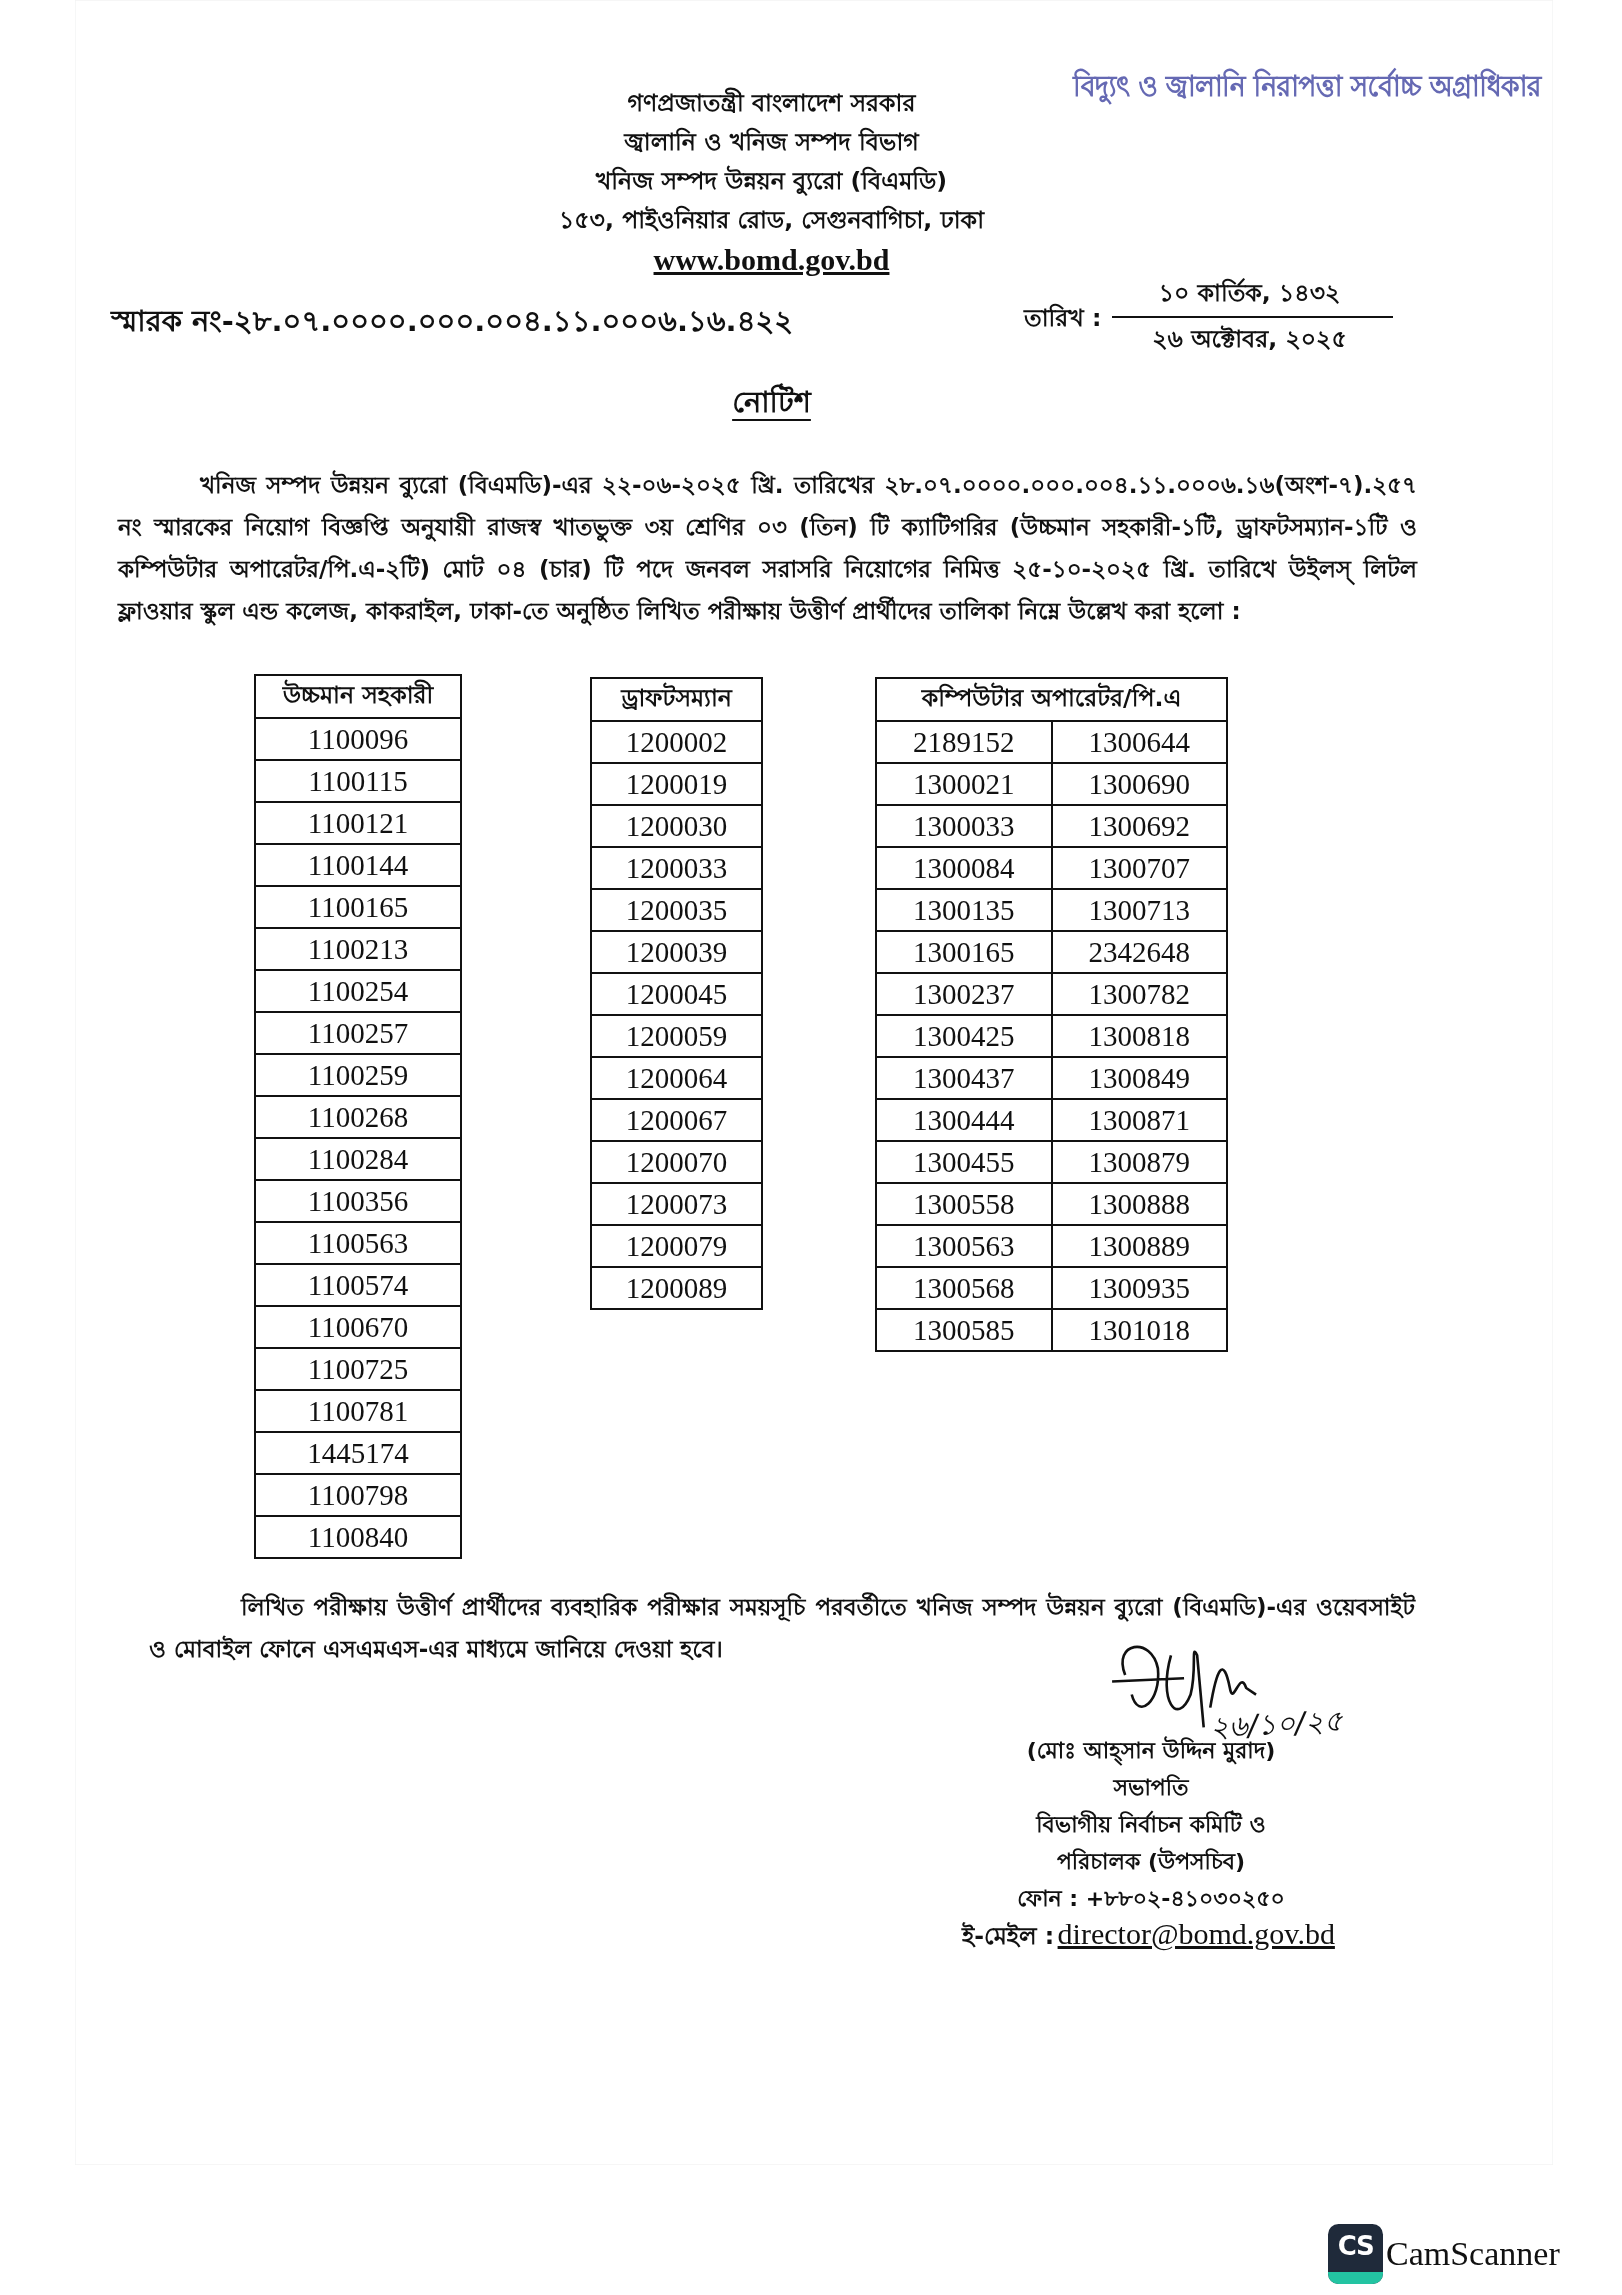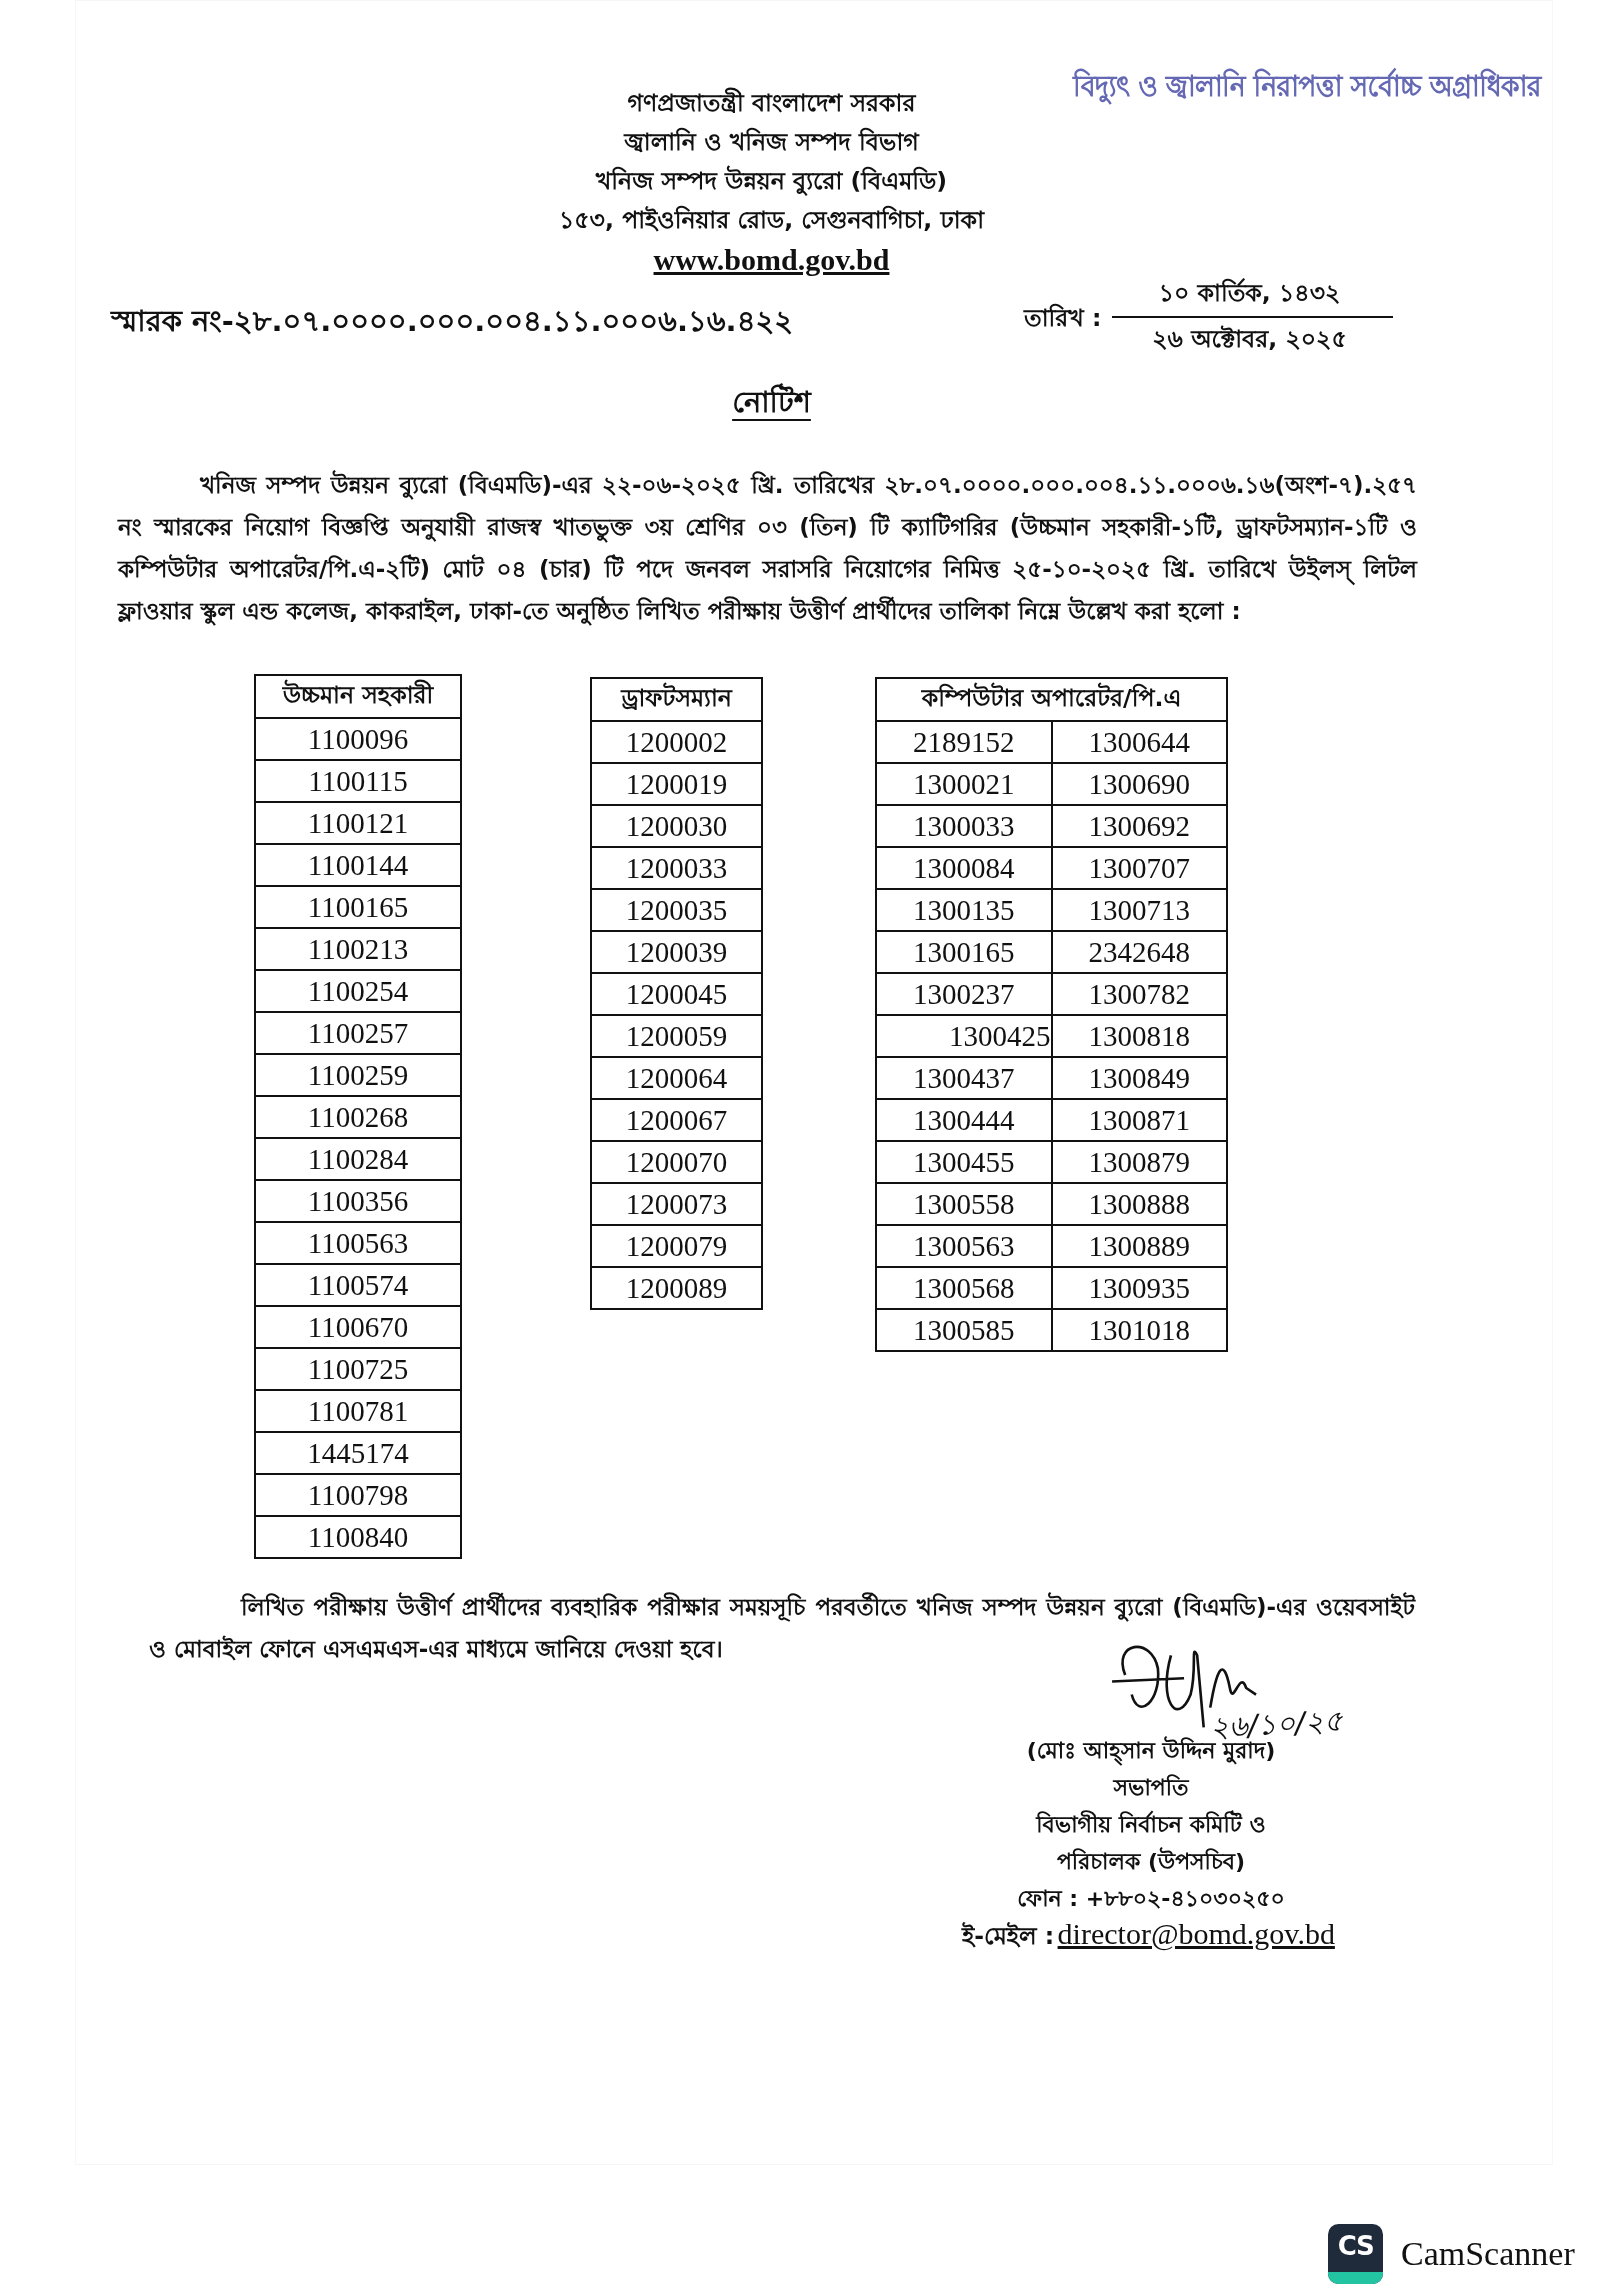--- a/index.html
+++ b/index.html
@@ -218,21 +218,21 @@
       </tr>
       <tr>
         <td style="width: 50%;">1300165</td>
         <td style="width: 50%;">2342648</td>
       </tr>
       <tr>
         <td style="width: 50%;">1300237</td>
         <td style="width: 50%;">1300782</td>
       </tr>
       <tr>
-        <td style="width: 50%; text-align: right;">1300425</td>
+        <td style="width: 50%;">1300425</td>
         <td style="width: 50%;">1300818</td>
       </tr>
       <tr>
         <td style="width: 50%;">1300437</td>
         <td style="width: 50%;">1300849</td>
       </tr>
       <tr>
         <td style="width: 50%;">1300444</td>
         <td style="width: 50%;">1300871</td>
       </tr>
@@ -273,20 +273,20 @@
   <div class="sig-line">সভাপতি</div>
   <div class="sig-line">বিভাগীয় নির্বাচন কমিটি ও</div>
   <div class="sig-line">পরিচালক (উপসচিব)</div>
   <div class="sig-line">ফোন : +৮৮০২-৪১০৩০২৫০</div>
 </div>
 <div class="abs" style="left:962px; top:1917px; white-space:nowrap;">
   <span class="sig-line" style="font-size:23.6px">ই-মেইল :</span>
   <span class="email">director@bomd.gov.bd</span>
 </div>
 
-<div class="abs" style="left:1328px; top:2224px; display:flex; align-items:center; gap:18px;">
+<div class="abs" style="left:1328px; top:2224px; display:flex; align-items:center; gap:3px;">
   <div class="cs-logo">
     <div class="txt">CS</div>
     <div class="bar"></div>
   </div>
   <div class="cs-name">CamScanner</div>
 </div>
 
 
 </body></html>

